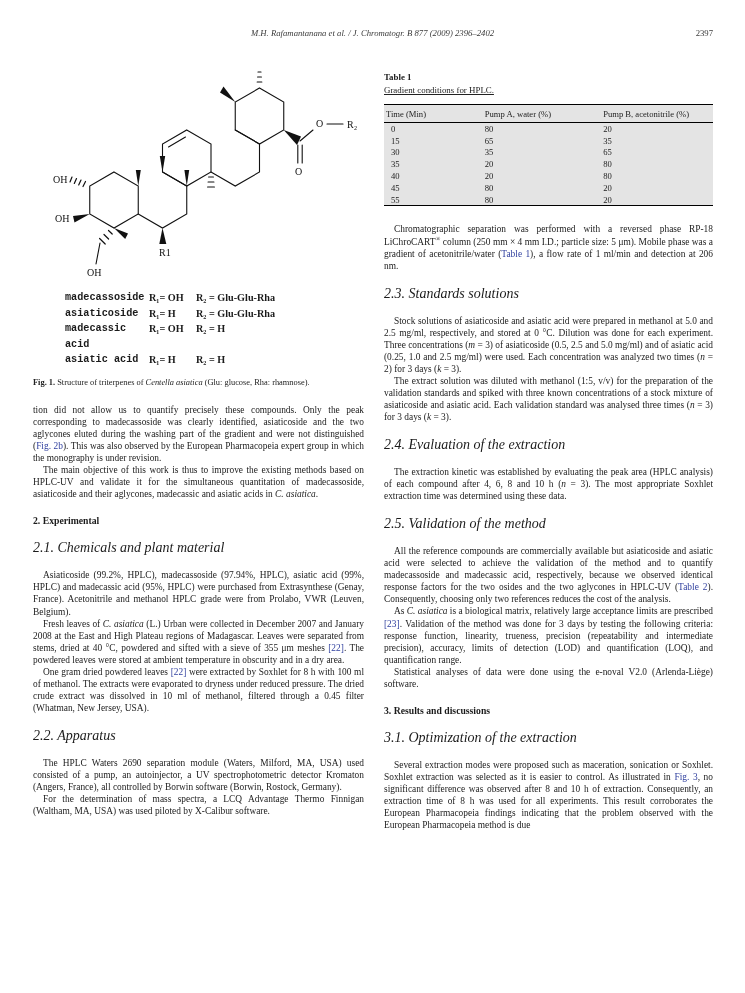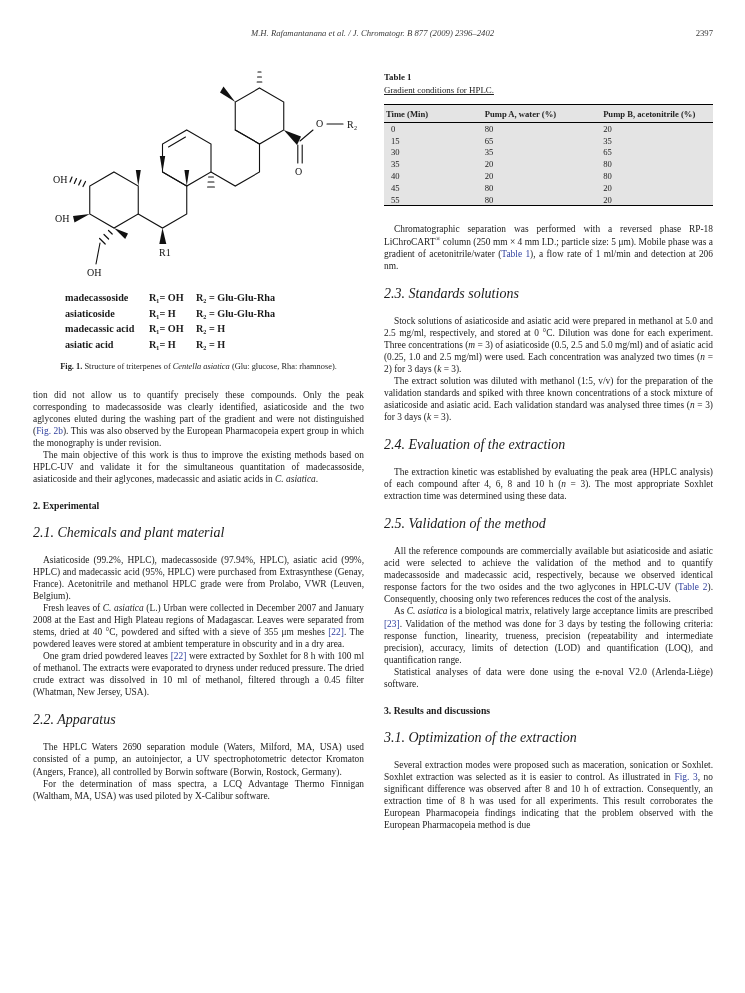--- a/index.html
+++ b/index.html
@@ -20,30 +20,30 @@
   .sub-h{font-style:italic;font-size:14px;margin:14px 0 13px 0;}
   .s-i{font-style:italic;}
   .s-b{font-weight:bold;}
   .s-sup{vertical-align:super;font-size:68%;line-height:0;}
   .s-link{color:#2f3f9e;}
   
   .fig1{margin-bottom:16px;}
   .fig1 svg{display:block;margin:4px 0 2px 6px;}
   .cmp-table{margin:2px 0 10px 32px;font-weight:bold;font-size:10.2px;}
   .cmp-row{display:flex;line-height:15.5px;}
-  .cmp-name{width:84px;}
+  .cmp-name{width:84px;font-family:Liberation Mono, monospace;}
   .cmp-r1{width:47px;}
-  .fig-cap{font-size:8.4px;color:#222;text-align:center;line-height:10.5px;margin-left:0px;}
+  .fig-cap{font-size:8.4px;color:#222;text-align:left;line-height:10.5px;margin-left:0px;}
   
   .tbl-label{font-weight:bold;font-size:8.9px;margin:0 0 3px 0;}
   .tbl-cap{font-size:8.9px;color:#222;margin:0 0 9px 0;text-decoration:underline;}
   table.grad{width:100%;border-collapse:collapse;background:#e4e4e4;
     font-size:8.6px;color:#222;border-top:1.4px solid #000;border-bottom:1.2px solid #000;
     margin-bottom:17px;}
-  table.grad th{font-weight:bold;text-align:left;padding:3.5px 0 3.5px 2px;
+  table.grad th{font-weight:normal;text-align:left;padding:3.5px 0 3.5px 2px;
     border-bottom:1px solid #000;}
   table.grad td{padding:0.9px 0 0.9px 2px;}
   table.grad td:first-child{padding-left:7px;}
   table.grad th:first-child{padding-left:2px;}
   .mol-label{font-family:"Liberation Serif",serif;font-size:10px;fill:#111;}
 </style>
 </head>
 <body>
 
 <div class="hdr">M.H. Rafamantanana et al. / J. Chromatogr. B 877 (2009) 2396–2402</div>

